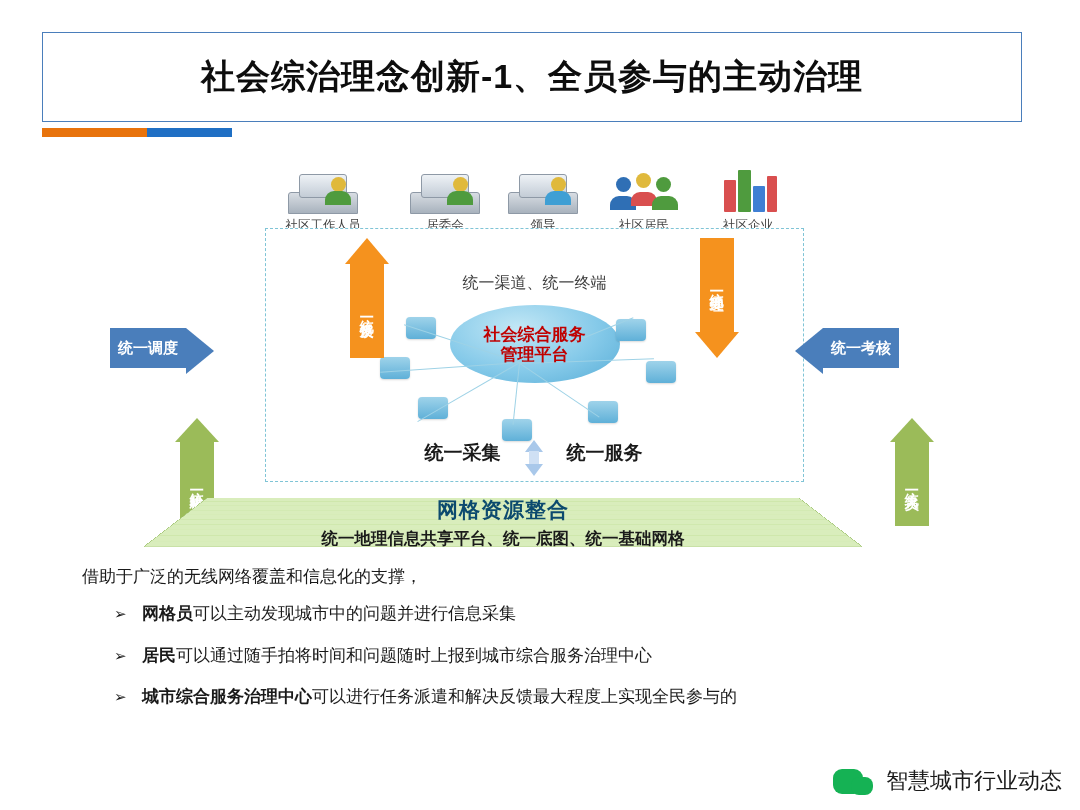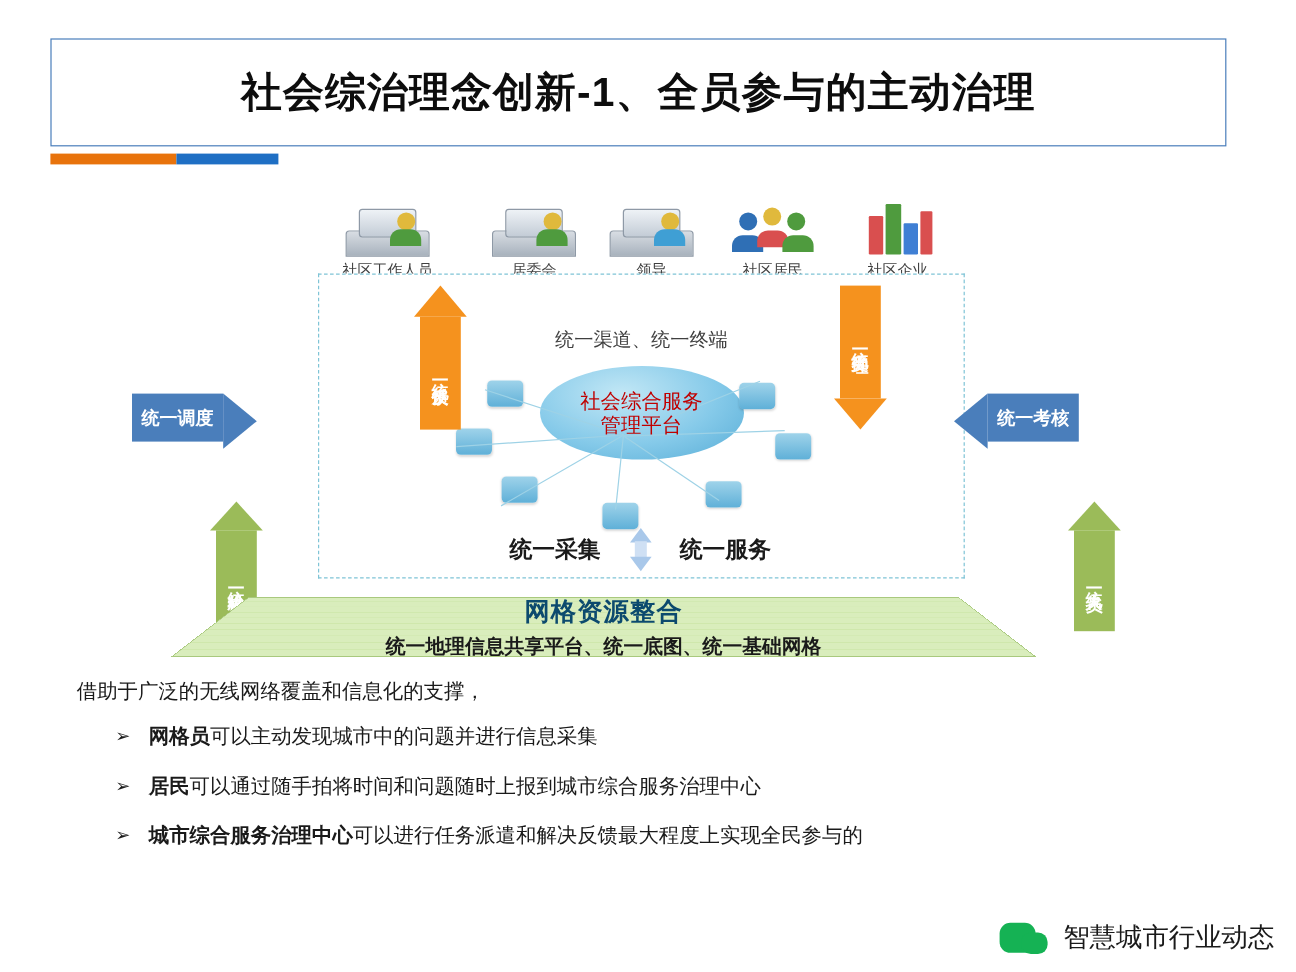--- a/index.html
+++ b/index.html
@@ -70,21 +70,21 @@
   }
   .globe-wrap{position:absolute;left:50%;top:72px;transform:translateX(-50%);width:330px;height:150px;}
   .globe{
     position:absolute;left:50%;top:4px;transform:translateX(-50%);
     width:170px;height:78px;border-radius:50%;
     background:radial-gradient(ellipse at 40% 30%,#bfe6f5 0%,#7fc7e8 55%,#4ea8d4 100%);
     opacity:.95;
   }
   .platform-text{
     position:absolute;left:50%;top:24px;transform:translateX(-50%);
-    text-align:center;color:#c00000;font-weight:normal;font-size:17px;
+    text-align:center;color:#c00000;font-weight:bold;font-size:17px;
     line-height:1.15;white-space:nowrap;z-index:4;
   }
   .node{
     position:absolute;width:30px;height:22px;
     background:linear-gradient(#9fd3ea,#5fb0d8);
     border-radius:4px;box-shadow:0 1px 2px rgba(0,0,0,.15);
   }
   .spoke{position:absolute;height:1px;background:#9ed2e6;transform-origin:0 0;}
   .v-arrow{position:absolute;width:44px;}
   .v-arrow .shaft{
@@ -96,21 +96,21 @@
   .tri-down{width:0;height:0;border-left:22px solid transparent;border-right:22px solid transparent;margin:0 auto;}
 
   .h-arrow{position:absolute;display:flex;align-items:flex-start;height:46px;}
   .h-arrow .hshaft{
     height:40px;display:flex;align-items:center;justify-content:center;
     color:#fff;font-weight:bold;font-size:15px;white-space:nowrap;padding:0 8px;
   }
   .tri-left{width:0;height:0;border-top:23px solid transparent;border-bottom:23px solid transparent;}
   .tri-right{width:0;height:0;border-top:23px solid transparent;border-bottom:23px solid transparent;}
 
-  .mid-labels{position:absolute;left:175px;top:290px;width:537px;display:flex;align-items:center;justify-content:center;gap:22px;}
+  .mid-labels{position:absolute;left:175px;top:290px;width:537px;display:flex;justify-content:center;gap:22px;}
   .mid-labels .ml{font-size:19px;font-weight:bold;color:#1a1a1a;white-space:nowrap;}
   .updown{width:22px;height:36px;position:relative;}
   .updown .up{position:absolute;top:0;left:2px;width:0;height:0;border-left:9px solid transparent;border-right:9px solid transparent;border-bottom:12px solid #a9c8ea;}
   .updown .dn{position:absolute;bottom:0;left:2px;width:0;height:0;border-left:9px solid transparent;border-right:9px solid transparent;border-top:12px solid #a9c8ea;}
   .updown .bar{position:absolute;top:11px;left:6px;width:10px;height:15px;background:#cfe0f4;}
 
   
   .slab{position:absolute;left:88px;top:330px;width:650px;height:80px;}
   .slab-inner{
     position:absolute;inset:0;
@@ -122,21 +122,21 @@
   .slab-t1{
     position:absolute;left:0;right:0;top:16px;text-align:center;
     font-size:21px;font-weight:bold;color:#0c4a6e;letter-spacing:1px;
   }
   .slab-t2{
     position:absolute;left:0;right:0;top:48px;text-align:center;
     font-size:16.5px;font-weight:bold;color:#1a1a1a;
   }
 
   
-  .body-text{position:absolute;left:64px;top:565px;width:920px;color:#1a1a1a;}
+  .body-text{position:absolute;left:82px;top:565px;width:920px;color:#1a1a1a;}
   .lead{font-size:17px;margin-bottom:14px;}
   .bullets{list-style:none;margin:0;padding:0;}
   .bullets li{
     font-size:17px;line-height:1.45;margin-bottom:17px;
     padding-left:60px;position:relative;
   }
   .bullets li .chev{
     position:absolute;left:32px;top:1px;color:#1a1a1a;font-size:15px;
   }
   .b{font-weight:bold;}

